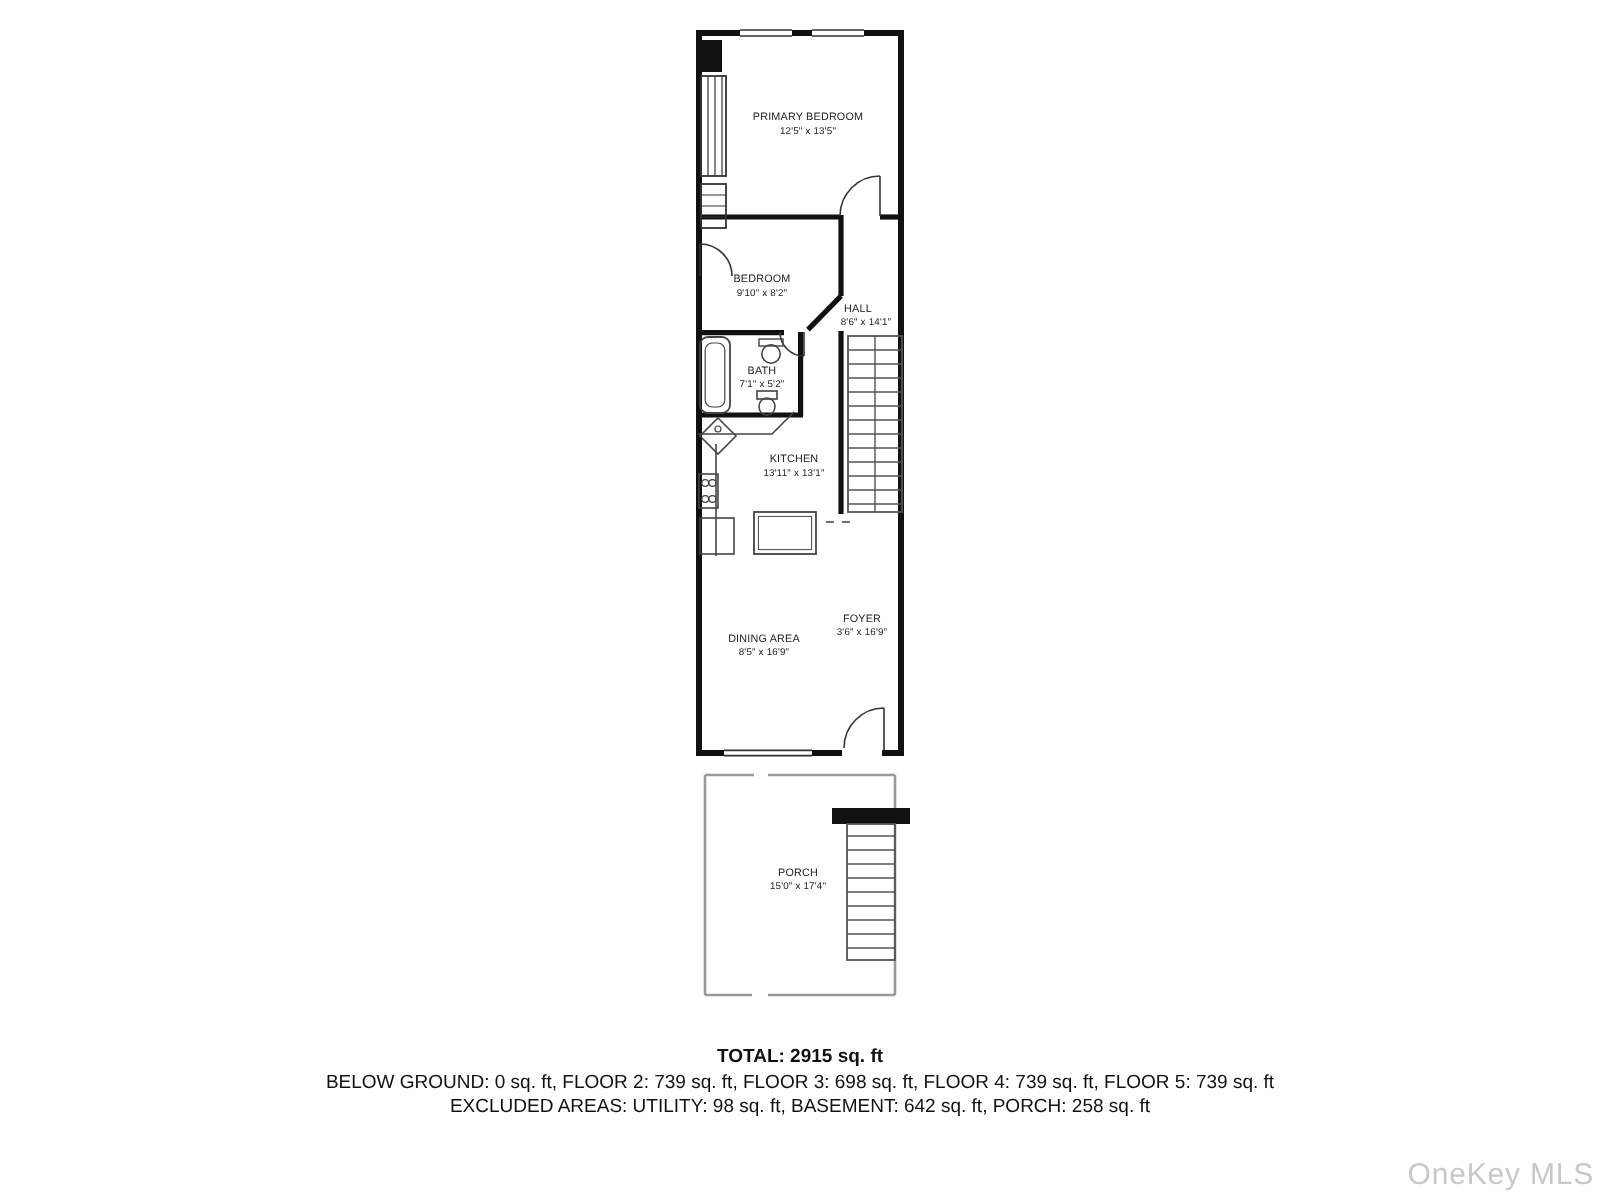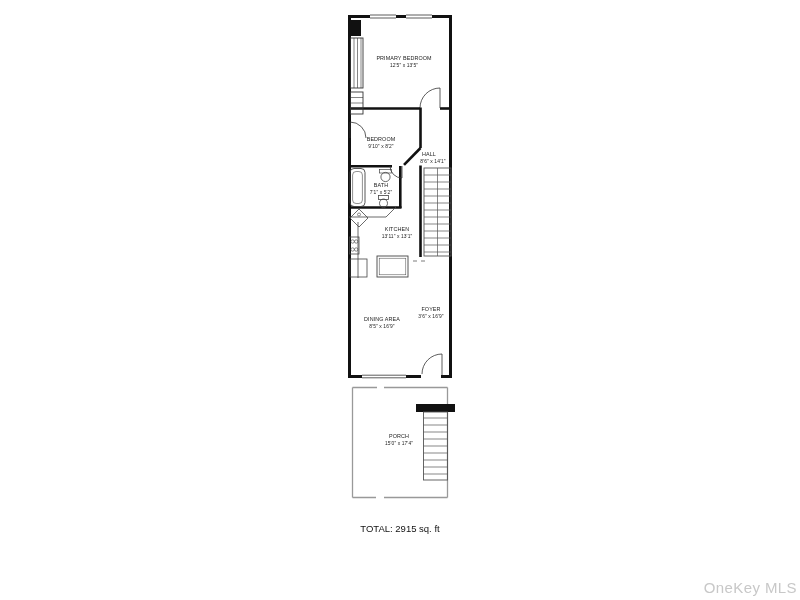--- a/index.html
+++ b/index.html
@@ -2,21 +2,21 @@
 <html><head>
 <meta charset="utf-8">
 <style>
   html,body{margin:0;padding:0;background:#ffffff;}
   #canvas{position:relative;width:800px;height:600px;background:#ffffff;overflow:hidden;
           font-family:"Liberation Sans",sans-serif;}
   #plan-svg{position:absolute;left:0;top:0;}
   .room-name{font-size:5.4px;fill:#1b1b1b;letter-spacing:.1px;}
   .room-dims{font-size:4.9px;fill:#1b1b1b;letter-spacing:.1px;}
   #summary{position:absolute;left:0;top:523px;width:800px;text-align:center;color:#111;}
-  #summary .total{font-size:9.5px;font-weight:normal;margin-bottom:2px;}
+  #summary .total{font-size:9.5px;font-weight:bold;margin-bottom:2px;}
   #summary .line{font-size:9.5px;margin-bottom:1px;}
   #summary .disclaimer{font-size:7.5px;margin-top:7px;color:#222;}
   #watermark{position:absolute;right:3px;bottom:4px;font-size:15px;color:#c8c8c8;
              letter-spacing:.4px;}
 </style>
 </head>
 <body>
 
 <div id="canvas">
 
@@ -144,16 +144,18 @@
       <text class="room-name" x="382" y="321">DINING AREA</text>
       <text class="room-dims" x="382" y="327.5">8'5" x 16'9"</text>
 
       <text class="room-name" x="399" y="438">PORCH</text>
       <text class="room-dims" x="399" y="444.5">15'0" x 17'4"</text>
     </g>
   </svg>
 
   <div id="summary">
     <div class="total">TOTAL: 2915 sq. ft</div>
+    <div class="line">BELOW GROUND: 0 sq. ft, FLOOR 2: 739 sq. ft, FLOOR 3: 698 sq. ft, FLOOR 4: 739 sq. ft, FLOOR 5: 739 sq. ft</div>
+    <div class="line">EXCLUDED AREAS: UTILITY: 98 sq. ft, BASEMENT: 642 sq. ft, PORCH: 258 sq. ft</div>
   </div>
 
   <div id="watermark">OneKey MLS</div>
 </div>
 
 </body></html>

